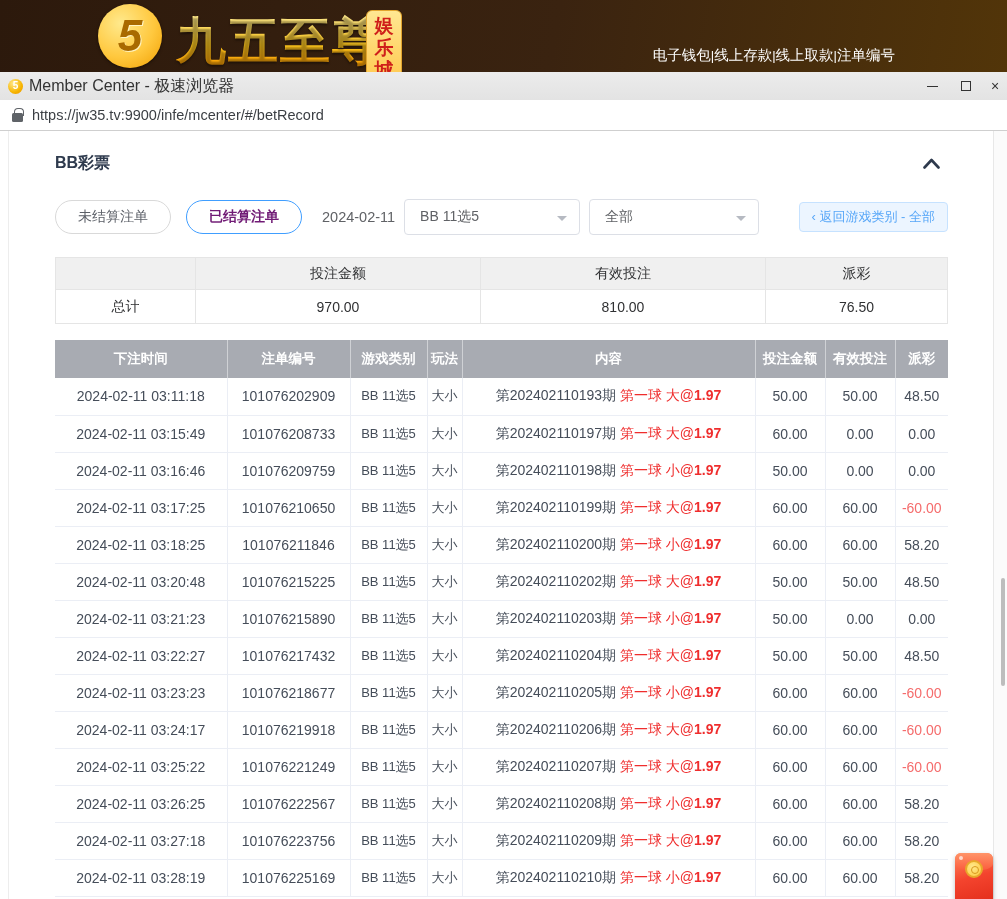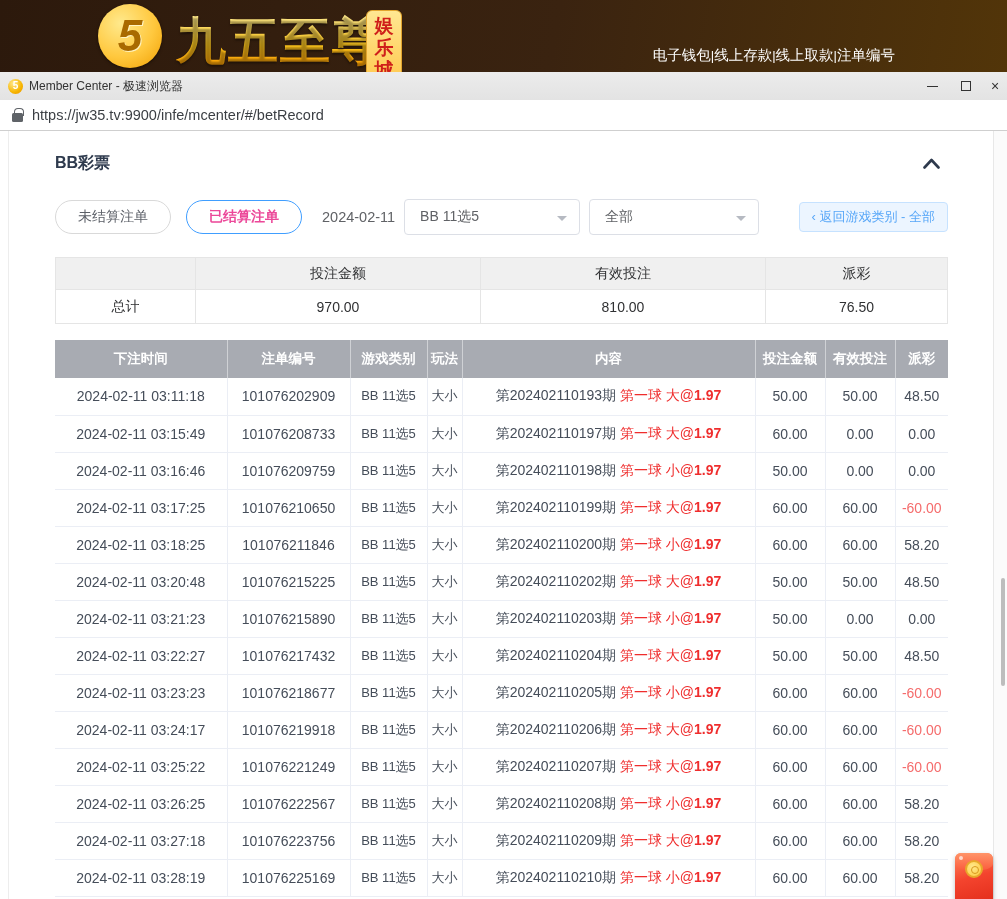--- a/index.html
+++ b/index.html
@@ -28,21 +28,21 @@
   .banner-links a { color:#ffffff; font-size:14.5px; text-decoration:none; cursor:pointer; }
   .banner-links .sep { color:#ffffff; font-size:13px; }
 
   
   .titlebar { height:28px; background:linear-gradient(#ececec,#e3e3e3);
     display:flex; align-items:center; padding-left:8px; position:relative; }
   .favicon { width:15px; height:15px; border-radius:50%;
     background:radial-gradient(circle at 35% 30%,#ffe98c,#f7b500 60%,#e89000);
     display:flex; align-items:center; justify-content:center; margin-right:6px; }
   .favicon i { font-style:normal; font-weight:bold; font-size:10px; color:#fff; line-height:1; }
-  .win-title { font-size:12px; color:#333; }
+  .win-title { font-size:16px; color:#333; }
   .win-controls { position:absolute; right:0; top:0; height:28px; display:flex; }
   .win-btn { width:34px; height:28px; display:flex; align-items:center; justify-content:center;
     cursor:pointer; color:#333; }
   .win-btn .min { width:11px; height:0; border-top:1px solid #333; }
   .win-btn .max { width:10px; height:10px; border:1px solid #333; }
   .win-btn.close { width:24px; font-size:14px; }
 
   
   .urlbar { height:31px; background:#fff; border-bottom:1px solid #cfcfcf;
     display:flex; align-items:center; padding-left:12px; }
@@ -65,21 +65,21 @@
   .section-head { display:flex; justify-content:space-between; align-items:center;
     padding-top:22px; }
   .section-title { font-size:16px; font-weight:bold; color:#2e3a4d; }
   .collapse-btn { cursor:pointer; margin-right:8px; display:flex; }
 
   
   .filters { display:flex; align-items:center; margin-top:25px; height:36px; }
   .pill { height:34px; padding:11px 22px; border-radius:17px; background:#fff;
     border:1px solid #d9d9d9; color:#5a5e66; font-size:14px; cursor:pointer;
     display:flex; align-items:center; }
-  .pill.active { border-color:#409eff; color:#ec4899; font-weight:bold; margin-left:15px; }
+  .pill.active { border-color:#409eff; color:#701a75; font-weight:bold; margin-left:15px; }
   .date-text { color:#606266; font-size:14.5px; margin-left:20px; cursor:pointer; }
   .select { position:relative; height:36px; border:1px solid #dcdfe6; border-radius:4px;
     background:#fff; display:flex; align-items:center; padding:0 30px 0 15px;
     color:#606266; font-size:14px; cursor:pointer; }
   .select.s1 { width:176px; margin-left:9px; }
   .select.s2 { width:170px; margin-left:9px; }
   .caret { position:absolute; right:12px; top:16px; width:0; height:0;
     border-left:5px solid transparent; border-right:5px solid transparent;
     border-top:5px solid #b6bac2; }
   .back-btn { margin-left:auto; height:30px; padding:0 12px; background:#ecf5ff;

